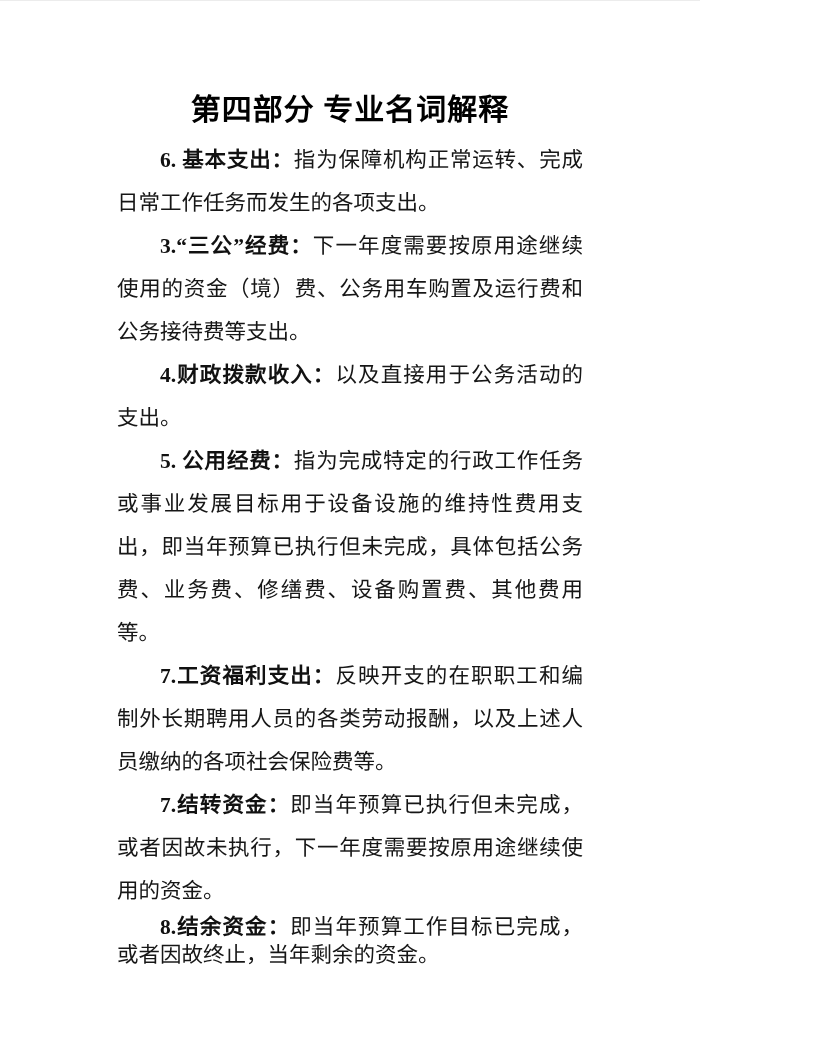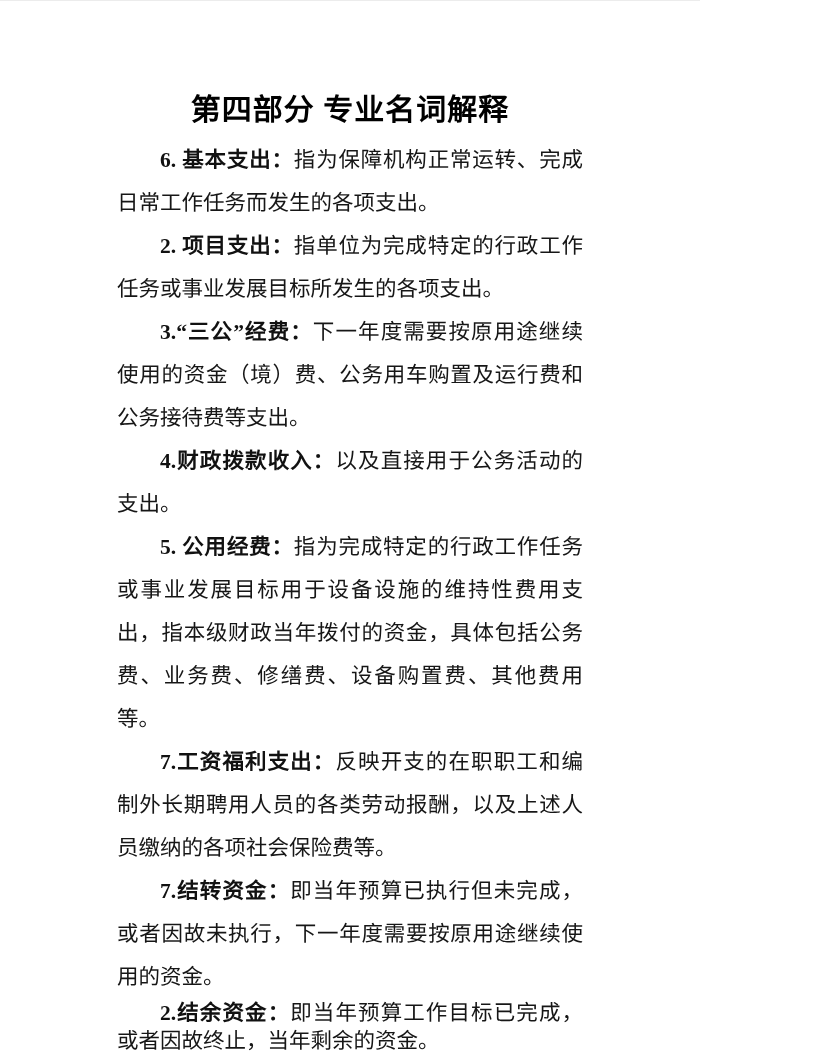--- a/index.html
+++ b/index.html
@@ -46,27 +46,26 @@
 </style>
 </head>
 <body>
 
 <div class="page">
 
   <h1 class="doc-title">第四部分 专业名词解释</h1>
 
   <p class="para"><strong class="term">6. 基本支出：</strong><span class="def">指为保障机构正常运转、完成日常工作任务而发生的各项支出。</span></p>
 
-  <p class="para"><strong class="term">2. 项目支出：</strong><span class="def">指单位为完成特定的行政工作任务或事业发展目标所发生的各项支出。</span></p>
 
   <p class="para"><strong class="term">3.“三公”经费：</strong><span class="def">下一年度需要按原用途继续使用的资金（境）费、公务用车购置及运行费和公务接待费等支出。</span></p>
 
   <p class="para"><strong class="term">4.财政拨款收入：</strong><span class="def">以及直接用于公务活动的支出。</span></p>
 
-  <p class="para"><strong class="term">5. 公用经费：</strong><span class="def">指为完成特定的行政工作任务或事业发展目标用于设备设施的维持性费用支出，指本级财政当年拨付的资金，具体包括公务费、业务费、修缮费、设备购置费、其他费用等。</span></p>
+  <p class="para"><strong class="term">5. 公用经费：</strong><span class="def">指为完成特定的行政工作任务或事业发展目标用于设备设施的维持性费用支出，即当年预算已执行但未完成，具体包括公务费、业务费、修缮费、设备购置费、其他费用等。</span></p>
 
   <p class="para"><strong class="term">7.工资福利支出：</strong><span class="def">反映开支的在职职工和编制外长期聘用人员的各类劳动报酬，以及上述人员缴纳的各项社会保险费等。</span></p>
 
   <p class="para"><strong class="term">7.结转资金：</strong><span class="def">即当年预算已执行但未完成，或者因故未执行，下一年度需要按原用途继续使用的资金。</span></p>
 
-  <p class="para tight"><strong class="term">2.结余资金：</strong><span class="def">即当年预算工作目标已完成，或者因故终止，当年剩余的资金。</span></p>
+  <p class="para tight"><strong class="term">8.结余资金：</strong><span class="def">即当年预算工作目标已完成，或者因故终止，当年剩余的资金。</span></p>
 
 </div>
 
 </body></html>

